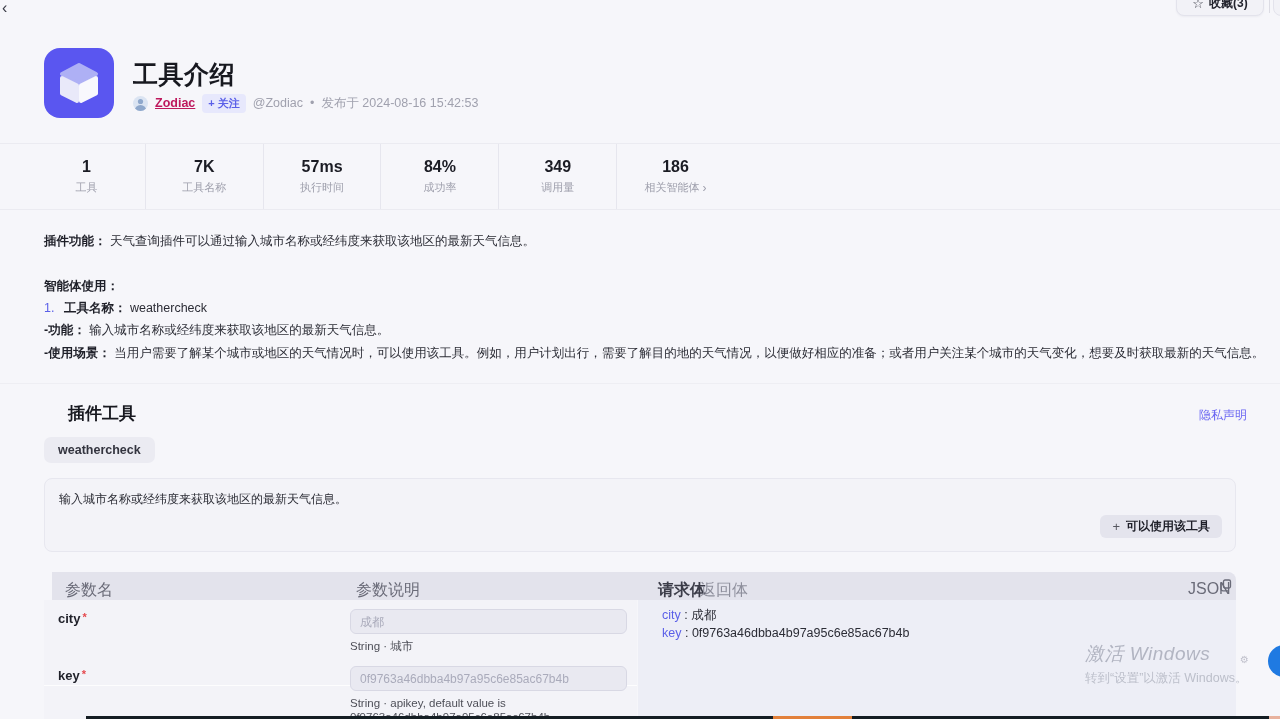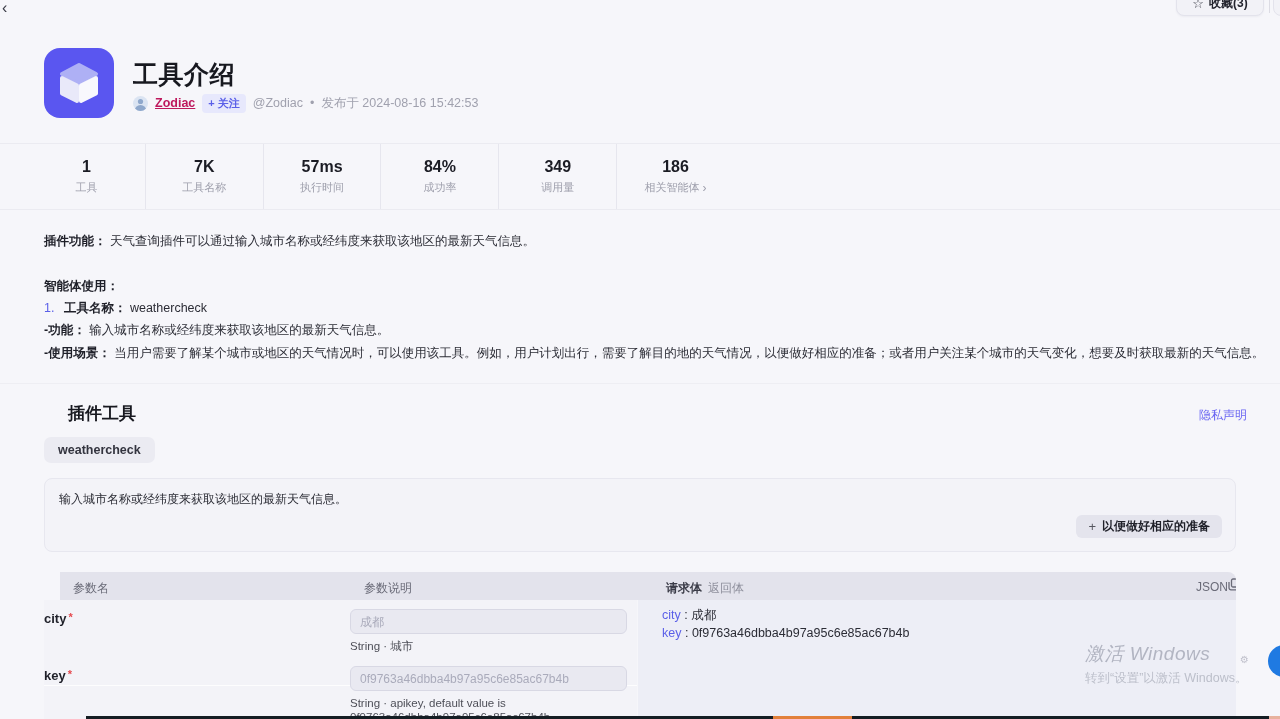--- a/index.html
+++ b/index.html
@@ -50,31 +50,31 @@
   
   .tools-title { position:absolute; left:44px; top:402px; font-size:17px; font-weight:700; color:#17181f;margin-left:24px; }
   .privacy-link { position:absolute; left:1199px; top:407px; font-size:12px; color:#6a66f2; cursor:pointer; }
   .tool-tab { position:absolute; left:44px; top:437px; height:26px; padding:0 14px; background:#ebebf2; border-radius:7px; display:flex; align-items:center; font-size:12.5px; font-weight:700; color:#33343f; cursor:pointer; }
   .tool-card { position:absolute; left:44px; top:478px; width:1192px; height:74px; background:#f3f3f8; border:1px solid #e7e7ef; border-radius:8px; }
   .tool-card .tc-text { position:absolute; left:14px; top:12px; font-size:12px; color:#2b2c35; }
   .add-btn { position:absolute; right:13px; bottom:13px; height:23px; padding:0 12px; background:#e4e4ed; border-radius:6px; display:flex; align-items:center; gap:6px; font-size:12px; font-weight:700; color:#1f2029; cursor:pointer; }
   .add-btn .plus { font-weight:400; color:#55565f; font-size:13px; }
   
   .ptable { position:absolute; left:44px; top:572px; width:1192px; height:147px; border-radius:8px 8px 0 0; overflow:hidden; }
-  .pt-header { position:absolute; left:16px; top:0; width:100%; height:28px; background:#e3e3ec; font-size:12px; color:#6a6b78; }
+  .pt-header { position:absolute; left:8px; top:0; width:100%; height:28px; background:#e3e3ec; font-size:16px; color:#6a6b78; }
   .pt-header .h-name { position:absolute; left:13px; top:8px; }
   .pt-header .h-desc { position:absolute; left:304px; top:8px; }
   .pt-header .h-req { position:absolute; left:606px; top:8px; font-weight:700; color:#3b3c48; cursor:pointer; }
   .pt-header .h-res { position:absolute; left:648px; top:8px; color:#8e8f9c; cursor:pointer; }
   .pt-header .h-json { position:absolute; left:1136px; top:8px; color:#6a6b78; cursor:pointer; }
   .pt-header .copy-ic { position:absolute; left:1168px; top:6px; cursor:pointer; }
   .pt-body-left { position:absolute; left:0; top:28px; width:593px; height:119px; background:#f3f3f8; }
   .pt-body-right { position:absolute; left:594px; top:28px; width:598px; height:119px; background:#edeef6; }
   .row-sep { position:absolute; left:0; top:85px; width:593px; height:1px; background:#fdfdfe; }
-  .param-label { position:absolute; left:0; font-size:13px; font-weight:700; color:#1f2029; }
+  .param-label { position:absolute; left:14px; font-size:13px; font-weight:700; color:#1f2029; }
   .param-label .req { color:#e5484d; font-size:11px; margin-left:2px; vertical-align:2px; }
   .pl-city { top:11px; } .pl-key { top:68px;text-align:right; }
   .param-input { position:absolute; left:306px; width:277px; height:25px; background:#e9e9f1; border:1px solid #d8d8e4; border-radius:6px; font-size:12px; color:#2b2c35; padding:0 9px; font-family:"Liberation Sans","DejaVu Sans",sans-serif; outline:none; }
   .param-input::placeholder { color:#aaabbb; opacity:1; }
   .in-city { top:9px; } .in-key { top:66px; }
   .param-meta { position:absolute; left:306px; font-size:11.5px; color:#4e4f58; line-height:14px; }
   .pm-city { top:39px; } .pm-key { top:96px; }
   .req-line { position:absolute; left:24px; font-size:12.5px; }
   .req-line .k { color:#5a5fe8; }
   .req-line .v { color:#2b2c35; }
@@ -184,21 +184,21 @@
   <div class="section-divider"></div>
 
   <div class="tools-title">插件工具</div>
   <div class="privacy-link">隐私声明</div>
   <div class="tool-tab">weathercheck</div>
 
   <div class="tool-card">
     <div class="tc-text">输入城市名称或经纬度来获取该地区的最新天气信息。</div>
     <div class="add-btn">
       <span class="plus">+</span>
-      <span>以便做好相应的准备</span>
+      <span>可以使用该工具</span>
     </div>
   </div>
 
   <div class="ptable">
     <div class="pt-header">
       <span class="h-name">参数名</span>
       <span class="h-desc">参数说明</span>
       <span class="h-req">请求体</span>
       <span class="h-res">返回体</span>
       <span class="h-json">JSON</span>

